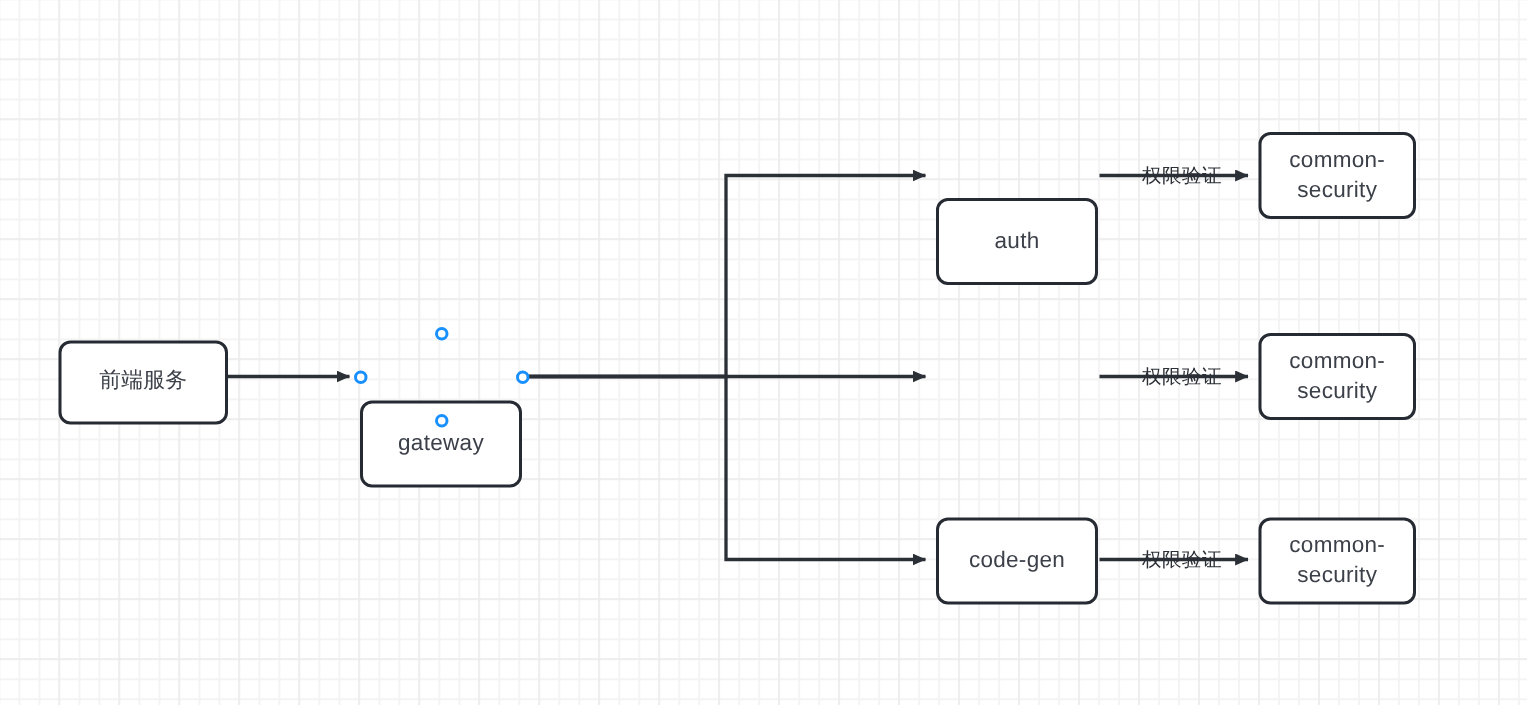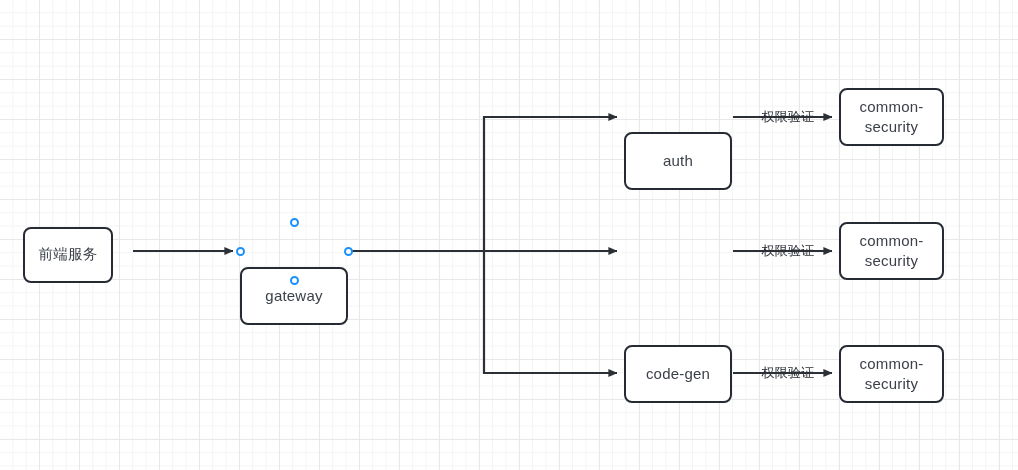--- a/index.html
+++ b/index.html
@@ -99,21 +99,21 @@
 
     <path d="M 349 251 L 484 251 L 484 373 L 617 373" fill="none" stroke="#2b2f36" stroke-width="2.2" stroke-linejoin="miter" marker-end="url(#arrowhead)"></path>
 
     <path d="M 733 117 L 832 117" fill="none" stroke="#2b2f36" stroke-width="2.2" marker-end="url(#arrowhead)"></path>
 
     <path d="M 733 251 L 832 251" fill="none" stroke="#2b2f36" stroke-width="2.2" marker-end="url(#arrowhead)"></path>
 
     <path d="M 733 373 L 832 373" fill="none" stroke="#2b2f36" stroke-width="2.2" marker-end="url(#arrowhead)"></path>
   </svg>
 
-  <div class="node cjk" style="left:23px; top:227px; width:90px; height:56px;">
+  <div class="node cjk" style="left:39px; top:227px; width:113px; height:56px;">
     <span>前端服务</span>
   </div>
 
   <div class="node" style="left:240px; top:222px; width:108px; height:58px;margin-top:45px;">
     <span>gateway</span>
   </div>
   <div class="handle" style="left:294px; top:222px;"></div>
   <div class="handle" style="left:348px; top:251px;"></div>
   <div class="handle" style="left:294px; top:280px;"></div>
   <div class="handle" style="left:240px; top:251px;"></div>

